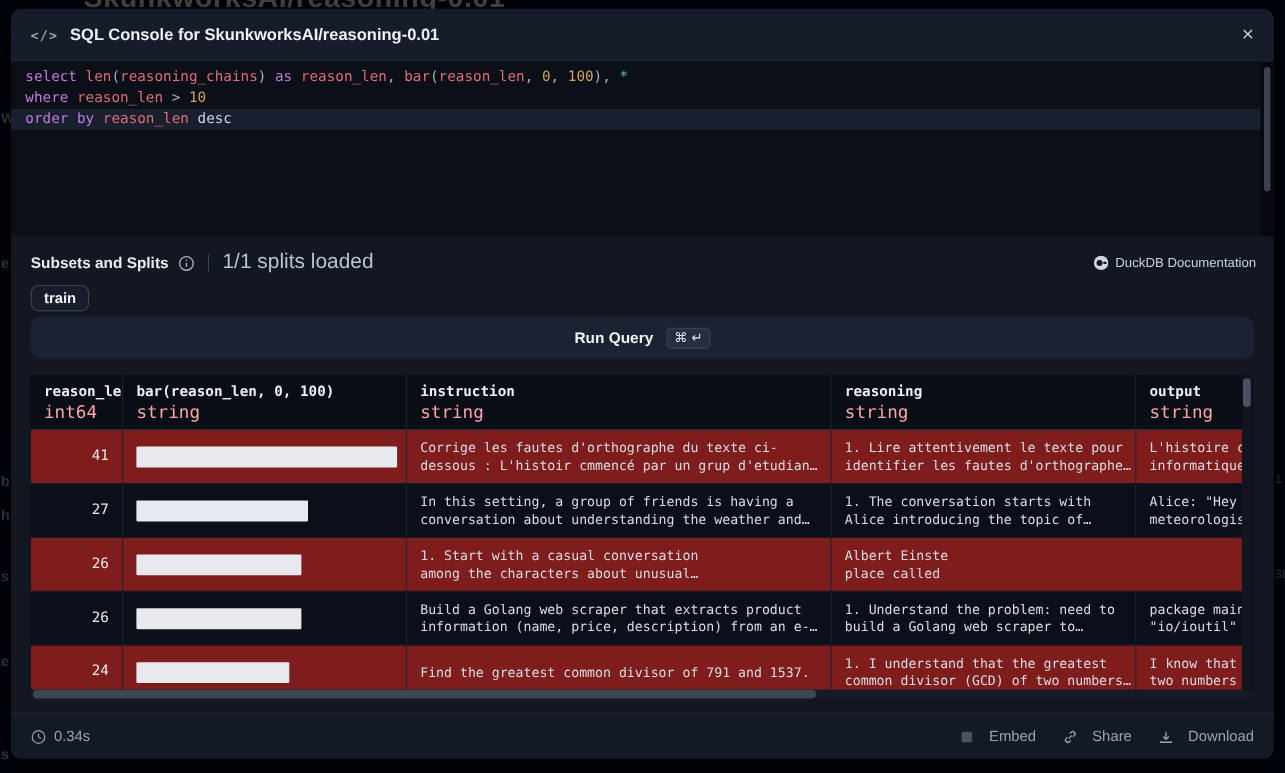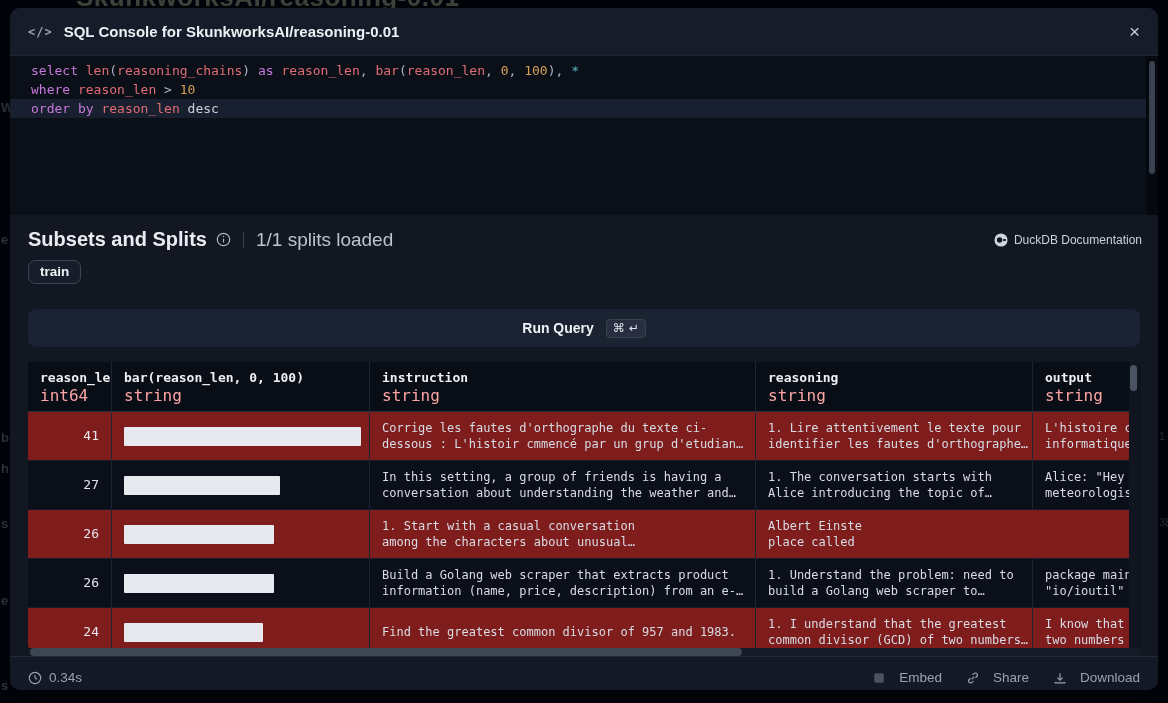--- a/index.html
+++ b/index.html
@@ -35,43 +35,43 @@
   .code-glyph{ color:#9aa3b0; font-size:12px; font-weight:bold; letter-spacing:1px;}
   .modal-title{ font-size:15px; font-weight:bold; color:#edf0f5; }
   .close-btn{ margin-left:auto; color:#c3cad5; font-size:19px; line-height:1; cursor:pointer; }
 
   
   .editor{
     height:159px; flex:none; background:#0b0f18; position:relative;
     font-family:"DejaVu Sans Mono","Liberation Mono",monospace;
     font-size:13px; padding-top:5px; overflow:hidden;
   }
-  .code-line{ height:19px; line-height:19px; padding-left:21px; white-space:pre; }
+  .code-line{ height:19px; line-height:19px; padding-left:13px; white-space:pre; }
   .code-line.active{ background:#18202f; }
   .tk-kw{ color:#c678dd; } .tk-id{ color:#e06c75; } .tk-num{ color:#d5a158; }
   .tk-pu{ color:#a9b1bf; } .tk-pl{ color:#ccd2dc; } .tk-star{ color:#56b6c2; }
   .editor-gutter{ position:absolute; right:0; top:0; width:12px; height:100%; background:#06080f; }
   .editor-thumb{ position:absolute; right:3px; top:5px; width:6px; height:113px; background:#3a4250; border-radius:3px; }
 
   
   .meta-row{ flex:none; display:flex; align-items:center; padding:13px 16px 0 18px; gap:9px; }
-  .subsets-label{ font-size:20px; font-weight:bold; color:#e9ecf1; }
+  .subsets-label{ font-size:14px; font-weight:bold; color:#e9ecf1; }
   .info-icon{ width:15px; height:15px; color:#aab2bf; }
   .meta-divider{ width:1px; height:16px; background:#3a4251; margin:0 3px; }
   .splits-status{ font-size:19px; color:#bcc3ce; }
   .docs-link{ margin-left:auto; display:flex; align-items:center; gap:6px; color:#cbd2dd; font-size:12px; cursor:pointer; }
 
   .chips-row{ flex:none; padding:9px 18px 0 18px; }
   .split-chip{
     display:inline-block; padding:3px 11px 4px; border:1px solid #3c4454; border-radius:7px;
     background:#171d2a; font-size:13.5px; font-weight:bold; color:#eff1f5; cursor:pointer;
   }
 
   
-  .run-row{ flex:none; margin:25px 18px 0; }
+  .run-row{ flex:none; margin:5px 18px 0; }
   .run-btn{
     height:38px; background:#1b2231; border-radius:8px; display:flex; align-items:center;
     justify-content:center; gap:12px; cursor:pointer;
   }
   .run-label{ font-size:14px; font-weight:bold; color:#f0f2f6; }
   .kbd{
     font-size:12px; color:#dfe3ea; background:#262e3f; border:1px solid #39414f;
     border-radius:4px; padding:1px 6px 2px; font-family:"DejaVu Sans","Liberation Sans",sans-serif;
   }
 
@@ -236,21 +236,21 @@
           <div class="td">Build a Golang web scraper that extracts product
 information (name, price, description) from an e-…</div>
           <div class="td">1. Understand the problem: need to
 build a Golang web scraper to…</div>
           <div class="td">package main
 "io/ioutil" "</div>
         </div>
         <div class="tbl-row tbody-row odd">
           <div class="td">24</div>
           <div class="td"><div class="bar" style="width: 139px;"></div></div>
-          <div class="td">Find the greatest common divisor of 957 and 1983.</div>
+          <div class="td">Find the greatest common divisor of 791 and 1537.</div>
           <div class="td">1. I understand that the greatest
 common divisor (GCD) of two numbers…</div>
           <div class="td">I know that t
 two numbers i</div>
         </div>
       </div>
     <div class="vscroll-track">
       <div class="vscroll-thumb"></div>
     </div>
   </div>

